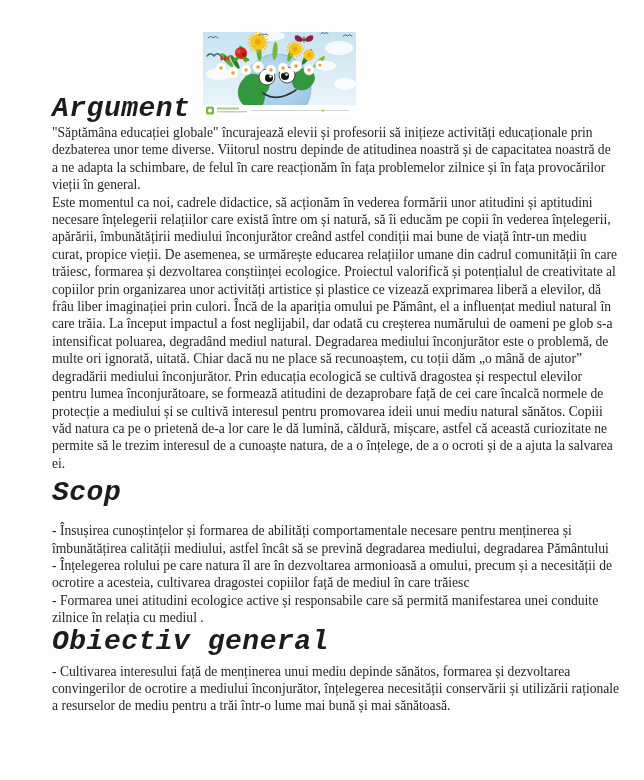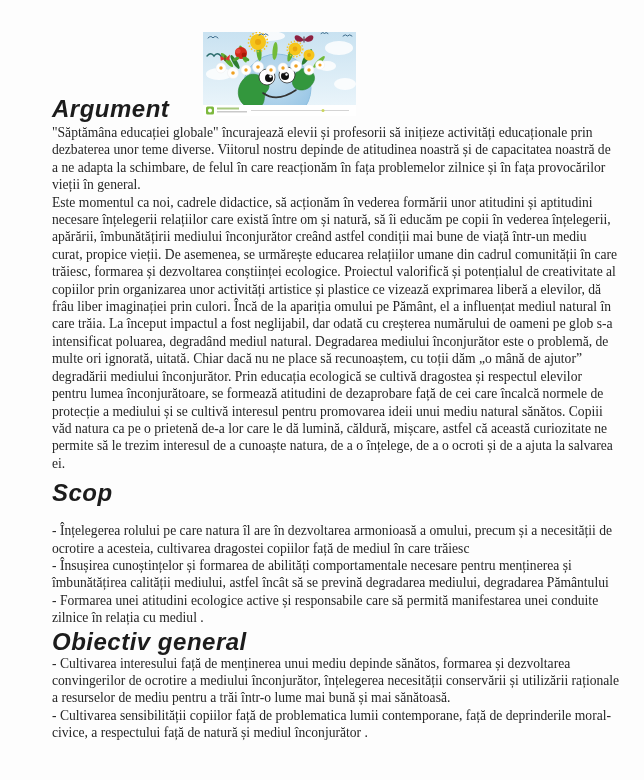--- a/index.html
+++ b/index.html
@@ -14,32 +14,32 @@
   .hero {
     position:absolute; left:203px; top:32px;
     width:153px; height:84px;
   }
   .hero svg { display:block; }
   .content {
     position:absolute; left:52px; top:0;
     width:568px;
   }
   .heading {
-    font-family:Liberation Sans, sans-serif;
+    font-family:Liberation Mono, monospace;
     font-style:italic;
     font-weight:700;
-    font-size:24px;
+    font-size:28px;
     line-height:26px;
     letter-spacing:0.5px;
     color:#1c1c1c;
     margin:0;
   }
   .heading.h-argument { margin-top:96px; margin-bottom:2px; }
   .heading.h-scop { margin-top:8px; margin-bottom:16px; }
-  .heading.h-obiectiv { margin-top:2px; margin-bottom:0; }
+  .heading.h-obiectiv { margin-top:2px; margin-bottom:8px; }
   .para {
     margin:0;
     font-size:13.6px;
     line-height:17.4px;
     text-align:left;
   }
 </style>
 </head>
 <body>
 
@@ -179,25 +179,24 @@
   <div class="content">
 
     <section>
       <h2 class="heading h-argument">Argument</h2>
       <p class="para">"Săptămâna educației globale" încurajează elevii și profesorii să inițieze activități educaționale prin dezbaterea unor teme diverse. Viitorul nostru depinde de atitudinea noastră și de capacitatea noastră de a ne adapta la schimbare, de felul în care reacționăm în fața problemelor zilnice și în fața provocărilor vieții în general.</p>
       <p class="para">Este momentul ca noi, cadrele didactice, să acționăm în vederea formării unor atitudini și aptitudini necesare înțelegerii relațiilor care există între om și natură, să îi educăm pe copii în vederea înțelegerii, apărării, îmbunătățirii mediului înconjurător creând astfel condiții mai bune de viață într-un mediu curat, propice vieții. De asemenea, se urmărește educarea relațiilor umane din cadrul comunității în care trăiesc, formarea și dezvoltarea conștiinței ecologice. Proiectul valorifică și potențialul de creativitate al copiilor prin organizarea unor activități artistice și plastice ce vizează exprimarea liberă a elevilor, dă frâu liber imaginației prin culori. Încă de la apariția omului pe Pământ, el a influențat mediul natural în care trăia. La început impactul a fost neglijabil, dar odată cu creșterea numărului de oameni pe glob s-a intensificat poluarea, degradând mediul natural. Degradarea mediului înconjurător este o problemă, de multe ori ignorată, uitată. Chiar dacă nu ne place să recunoaștem, cu toții dăm „o mână de ajutor” degradării mediului înconjurător. Prin educația ecologică se cultivă dragostea și respectul elevilor pentru lumea înconjurătoare, se formează atitudini  de dezaprobare  față de cei care încalcă normele de protecție a mediului și se cultivă interesul pentru promovarea ideii unui mediu natural sănătos.  Copiii văd natura ca pe o prietenă de-a lor care le dă lumină, căldură, mișcare, astfel că această curiozitate ne permite să le trezim interesul de a cunoaște natura, de a o înțelege, de a o ocroti și de a ajuta la salvarea ei.</p>
     </section>
 
     <section>
       <h2 class="heading h-scop">Scop</h2>
+      <p class="para">- Însușirea cunoștințelor și formarea de abilități comportamentale necesare pentru menținerea și îmbunătățirea calității mediului, astfel încât să se prevină degradarea mediului, degradarea Pământului</p>
       <p class="para">- Înțelegerea rolului pe care natura îl are în dezvoltarea armonioasă a omului, precum și a necesității de ocrotire a acesteia, cultivarea dragostei copiilor față de mediul în care trăiesc</p>
-      <p class="para">- Însușirea cunoștințelor și formarea de abilități comportamentale necesare pentru menținerea și îmbunătățirea calității mediului, astfel încât să se prevină degradarea mediului, degradarea Pământului</p>
       <p class="para">- Formarea unei atitudini ecologice active și responsabile care să permită manifestarea unei conduite zilnice în relația cu mediul .</p>
     </section>
 
     <section>
       <h2 class="heading h-obiectiv">Obiectiv general</h2>
       <p class="para">-  Cultivarea interesului față de menținerea unui mediu depinde sănătos, formarea și dezvoltarea convingerilor de ocrotire a mediului înconjurător, înțelegerea necesității conservării și utilizării raționale a resurselor de mediu pentru a trăi într-o lume mai bună și mai sănătoasă.</p>
-      <p class="para">- Cultivarea sensibilității copiilor față de problematica lumii contemporane, față de deprinderile moral-civice, a respectului față de natură și mediul înconjurător .</p>
     </section>
 
   </div>
 </div>
 
 </body></html>

